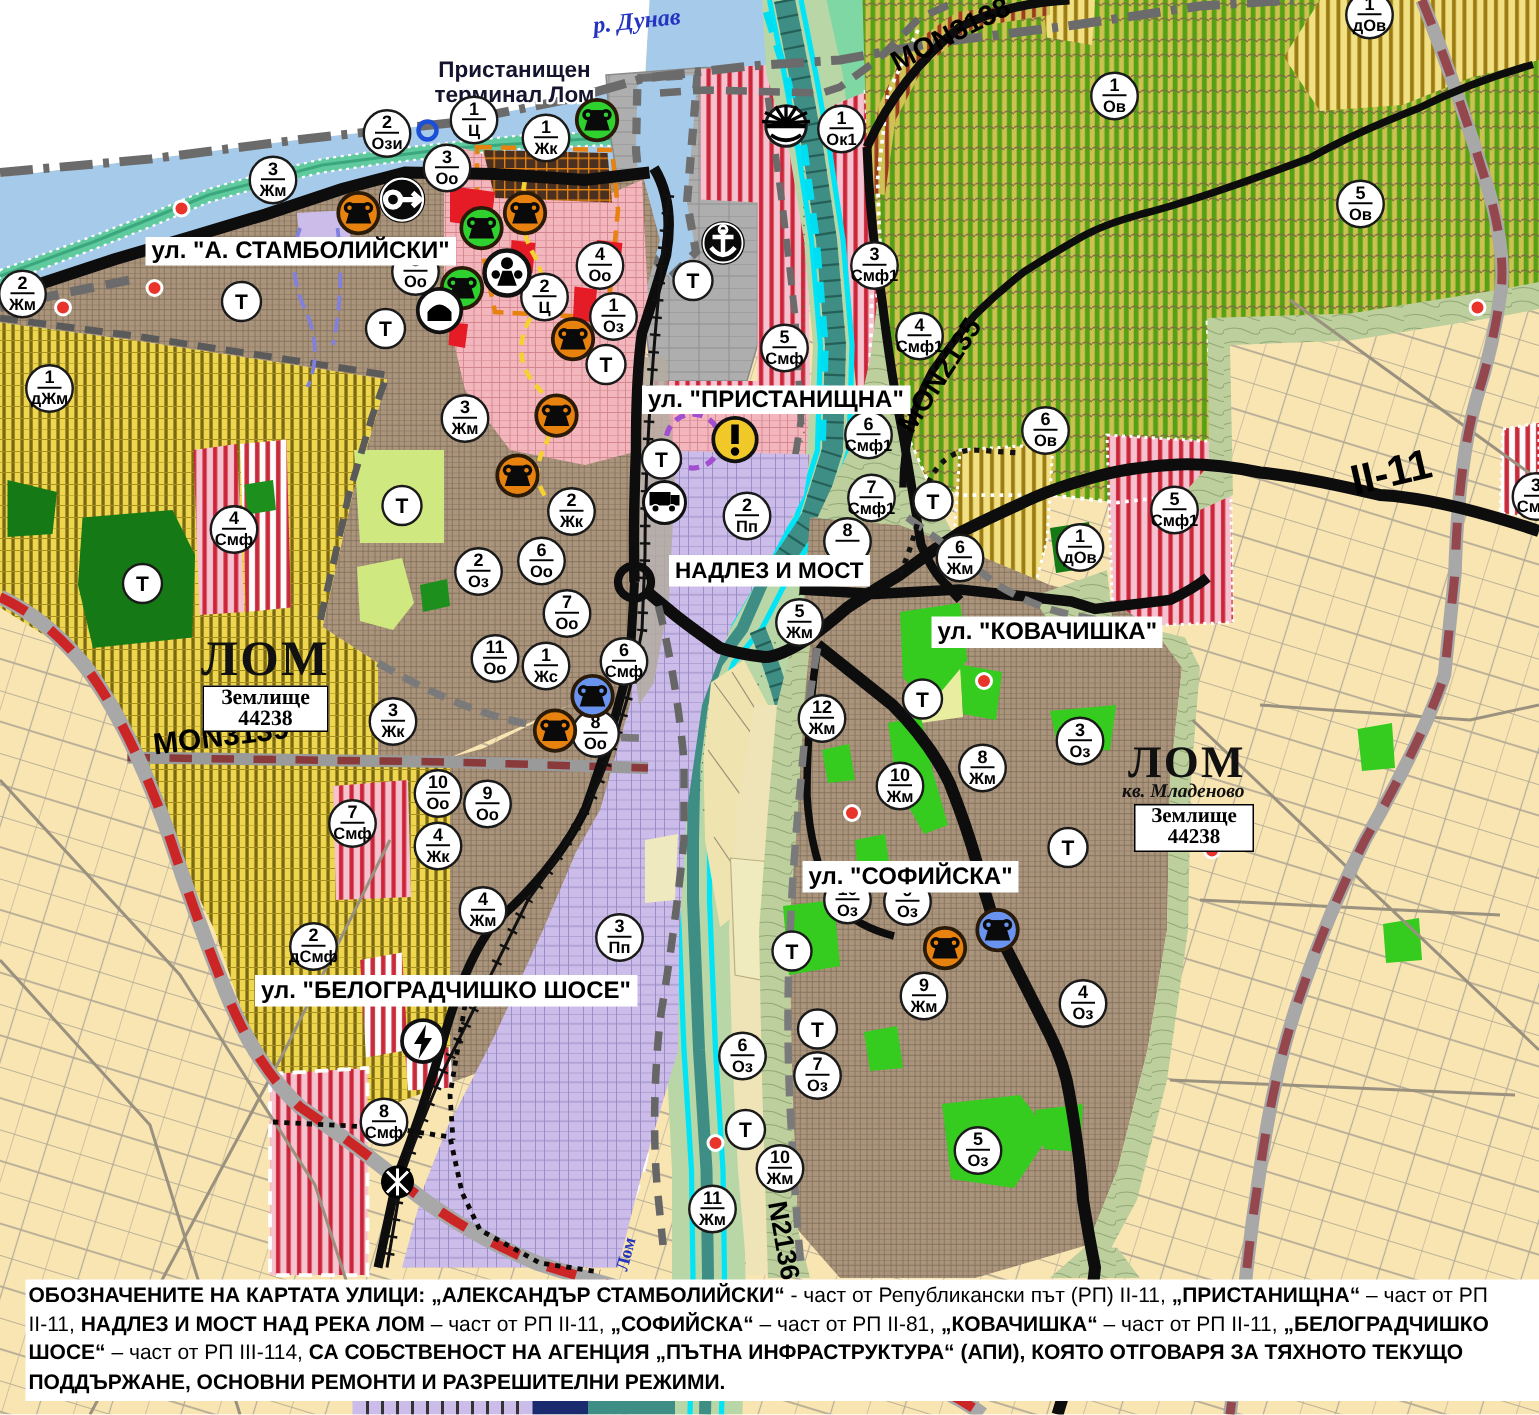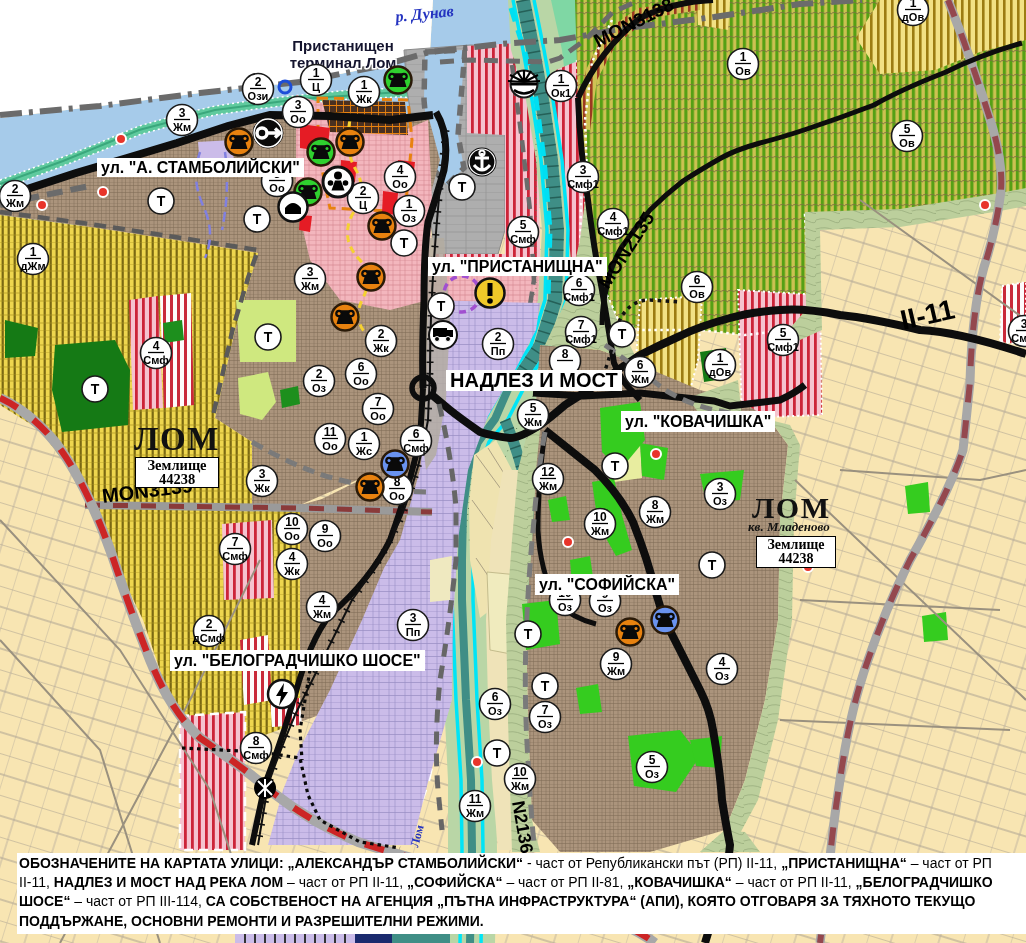--- a/index.html
+++ b/index.html
@@ -916,21 +916,21 @@
 <circle cx="808" cy="567" r="5" fill="#e8342a" stroke="#fff" stroke-width="2"></circle>
 <circle cx="477" cy="762" r="5" fill="#e8342a" stroke="#fff" stroke-width="2"></circle>
 <circle cx="656" cy="454" r="5" fill="#e8342a" stroke="#fff" stroke-width="2"></circle>
 <circle cx="985" cy="205" r="5" fill="#e8342a" stroke="#fff" stroke-width="2"></circle>
 </svg>
 
 <div class="lbl" style="left:97px;top:158px;font-size:16px;padding:0px 4px;line-height:19px;">ул. "А. СТАМБОЛИЙСКИ"</div>
 
 <div class="lbl" style="left:428px;top:257px;font-size:16px;padding:0px 4px;line-height:19px;">ул. "ПРИСТАНИЩНА"</div>
 
-<div class="lbl" style="left:446px;top:370px;font-size:20px;padding:1px 4px;line-height:19px;">НАДЛЕЗ И МОСТ</div>
+<div class="lbl" style="left:446px;top:370px;font-size:15px;padding:1px 4px;line-height:19px;">НАДЛЕЗ И МОСТ</div>
 
 <div class="lbl" style="left:621px;top:411px;font-size:16px;padding:1px 4px;line-height:19px;">ул. "КОВАЧИШКА"</div>
 
 <div class="lbl" style="left:535px;top:574px;font-size:16px;padding:1px 4px;line-height:19px;">ул. "СОФИЙСКА"</div>
 
 <div class="lbl" style="left:170px;top:650px;font-size:16px;padding:1px 4px;line-height:19px;">ул. "БЕЛОГРАДЧИШКО ШОСЕ"</div>
 
 <div style="position:absolute;left:135px;top:457px;width:82px;border:1.5px solid #000;background:#fff;font-family:'Liberation Serif',serif;font-weight:bold;font-size:14.5px;text-align:center;line-height:13.5px;padding:1px 0;">Землище<br>44238</div>
 
 <div style="position:absolute;left:756px;top:536px;width:78px;border:1.5px solid #000;background:#fff;font-family:'Liberation Serif',serif;font-weight:bold;font-size:14px;text-align:center;line-height:14px;padding:1px 0;">Землище<br>44238</div>

